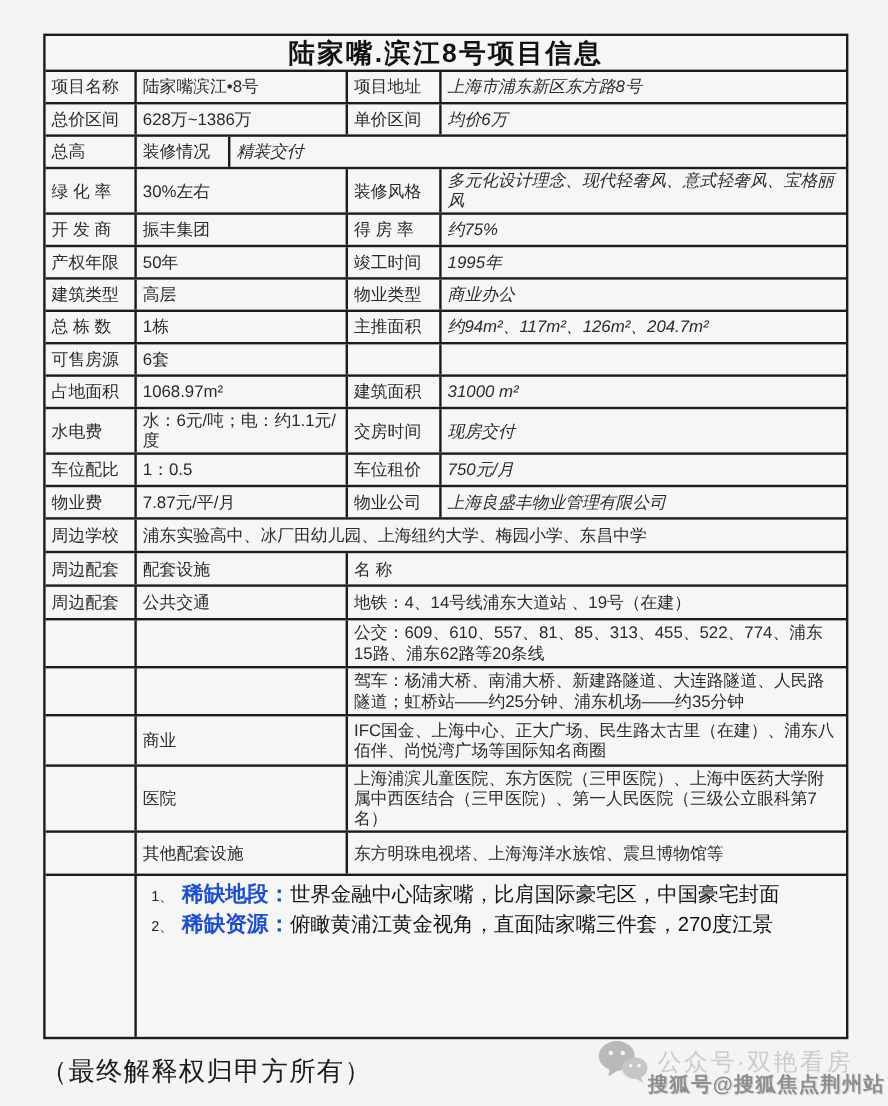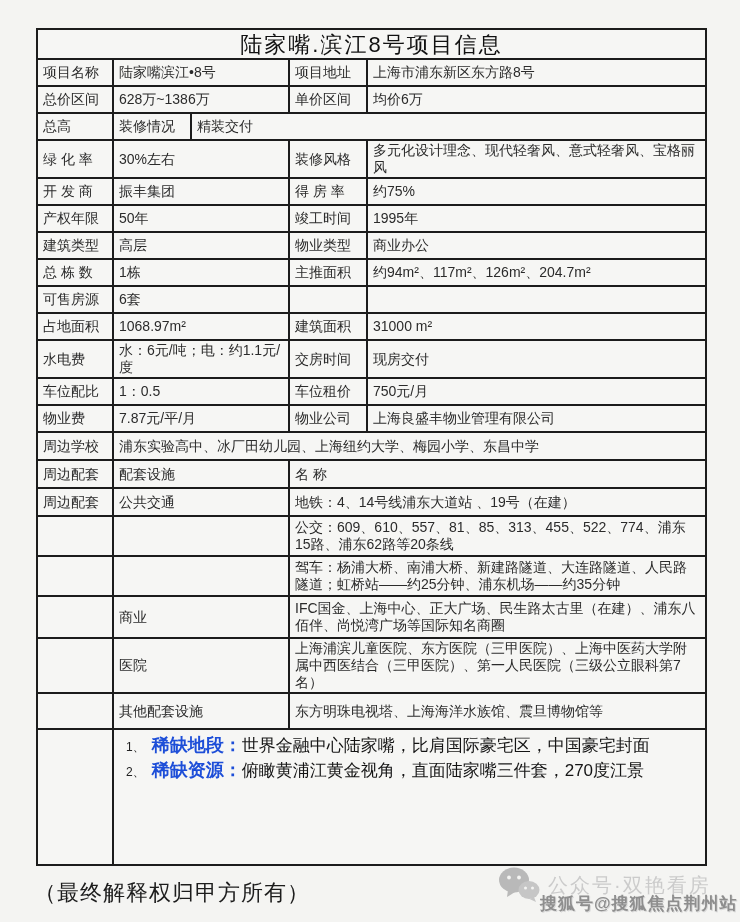--- a/index.html
+++ b/index.html
@@ -17,25 +17,25 @@
   .row:last-child{border-bottom:none;}
   .cell{
     border-right:2px solid #1c1c1c;padding:1px 5px;
     display:flex;align-items:center;font-size:14px;line-height:17px;
     box-sizing:border-box;color:#2b2b2b;
   }
   .cell:last-child{border-right:none;}
   .c1{width:76px;flex:0 0 auto;}
   .c2{width:176px;flex:0 0 auto;}
   .c3{width:78px;flex:0 0 auto;}
-  .c4{flex:1 1 auto;min-width:0;}
+  .c4{flex:1 1 auto;min-width:0;font-style:italic;}
   .cm{flex:1 1 auto;min-width:0;border-radius:12px;}
   .title-row .cell{justify-content:center;}
   .title{
-    flex:1;font-size:22px;font-weight:normal;color:#111;
+    flex:1;font-size:22px;font-weight:bold;color:#111;
     letter-spacing:2px;min-height:28px;justify-content:center;
   }
   .h25 .cell{min-height:25px;}
   .h26 .cell{min-height:26px;}
   .h38 .cell{min-height:38px;}
   .h40 .cell{min-height:40px;}
   .h48 .cell{min-height:48px;}
   .h34 .cell{min-height:34px;}
   .selling-row .cell{min-height:134px;}
   .selling-label{

